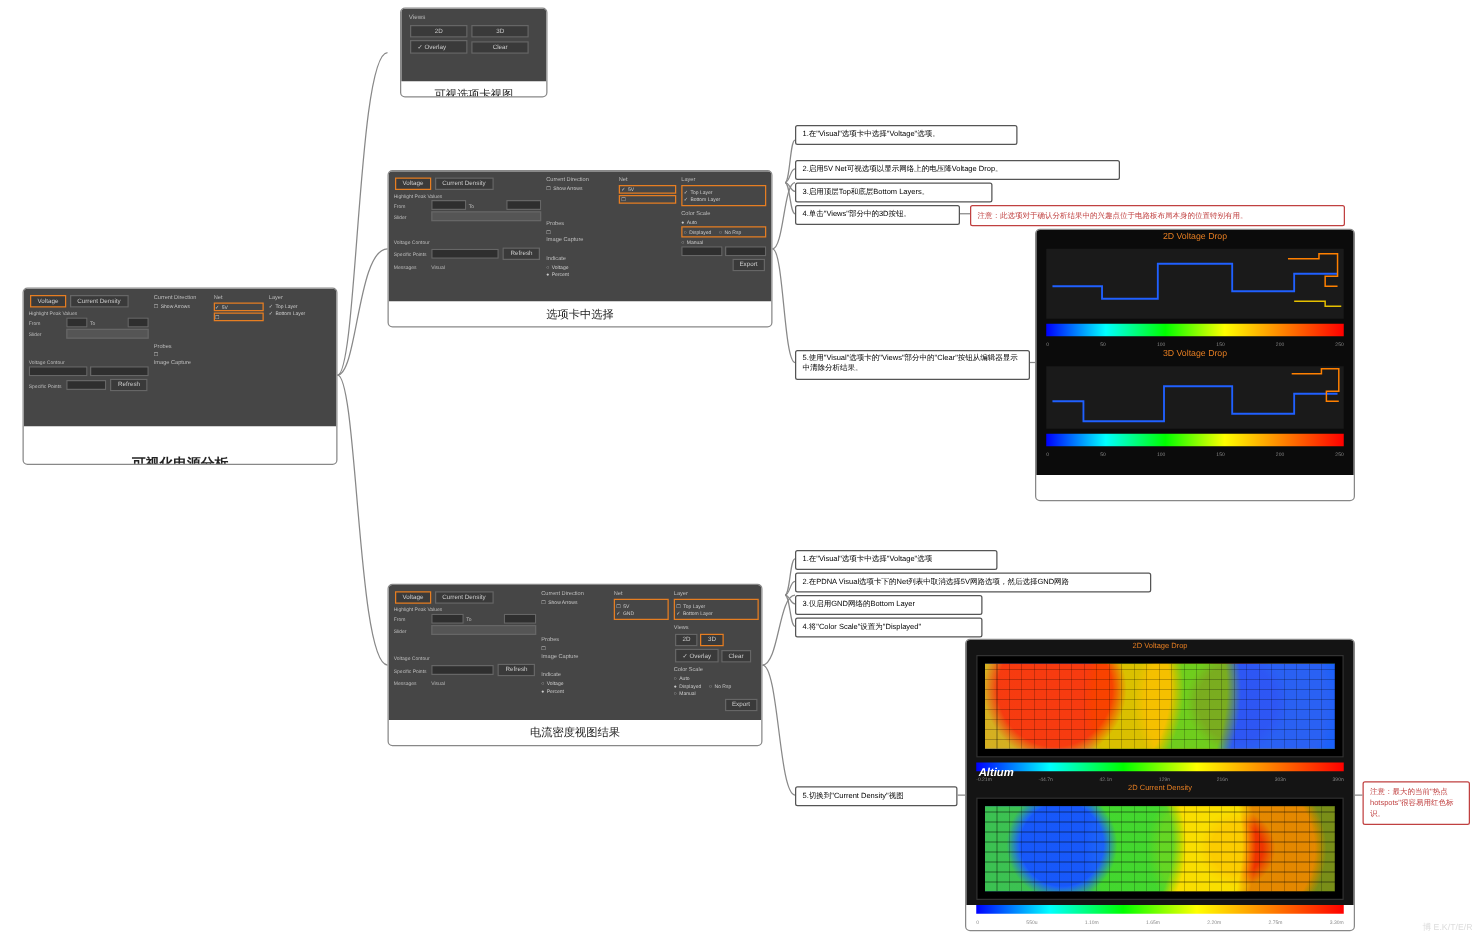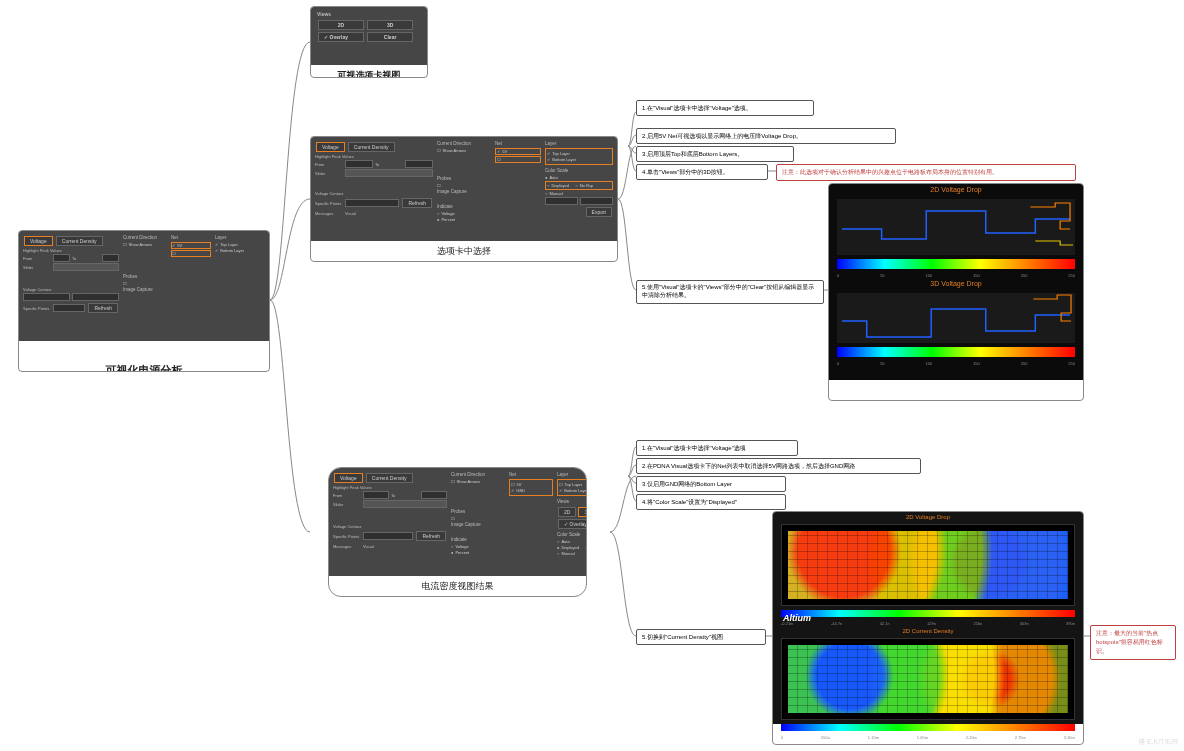--- a/index.html
+++ b/index.html
@@ -195,21 +195,21 @@
         </div>
       <div class="field-row">
           <span>✓</span>
           <span>Bottom Layer</span>
         </div>
     </div>
   </div>
   <div class="node-title root-title">可视化电源分析</div>
 </div>
 
-<div class="node" style="left:310px; top:6px; width:118px; height:72px;font-weight:bold;">
+<div class="node" style="left:320px; top:6px; width:118px; height:72px;">
   <div class="ui-dark" style="height:50px; padding:4px 6px;">
     <div style="color:#bbb; font-size:5px; margin-bottom:2px;">Views</div>
     <div>
       <span class="ui-btn" style="width:34px; text-align:center;">2D</span>
       <span class="ui-btn" style="width:34px; text-align:center;">3D</span>
     </div>
     <div>
       <span class="ui-btn" style="width:34px; text-align:left;"><span>✓</span> <span>Overlay</span></span>
       <span class="ui-btn" style="width:34px; text-align:center;">Clear</span>
     </div>
@@ -358,21 +358,21 @@
       <span>0</span>
         <span>50</span>
         <span>100</span>
         <span>150</span>
         <span>200</span>
         <span>250</span>
     </div>
   </div>
 </div>
 
-<div class="node" style="left:328px; top:467px; width:259px; height:130px;border-radius:13px;">
+<div class="node" style="left:310px; top:467px; width:300px; height:130px;">
   <div class="ui-dark" style="height:108px;">
     <div class="col" style="left:4px; width:114px;">
       <span class="ui-btn sel">Voltage</span>
       <span class="ui-btn">Current Density</span>
       <div class="field-row">
           <span class="lab">Highlight Peak Values</span>
         </div>
       <div class="field-row">
           <span class="lab">From</span>
           <span class="mini-input"></span>

